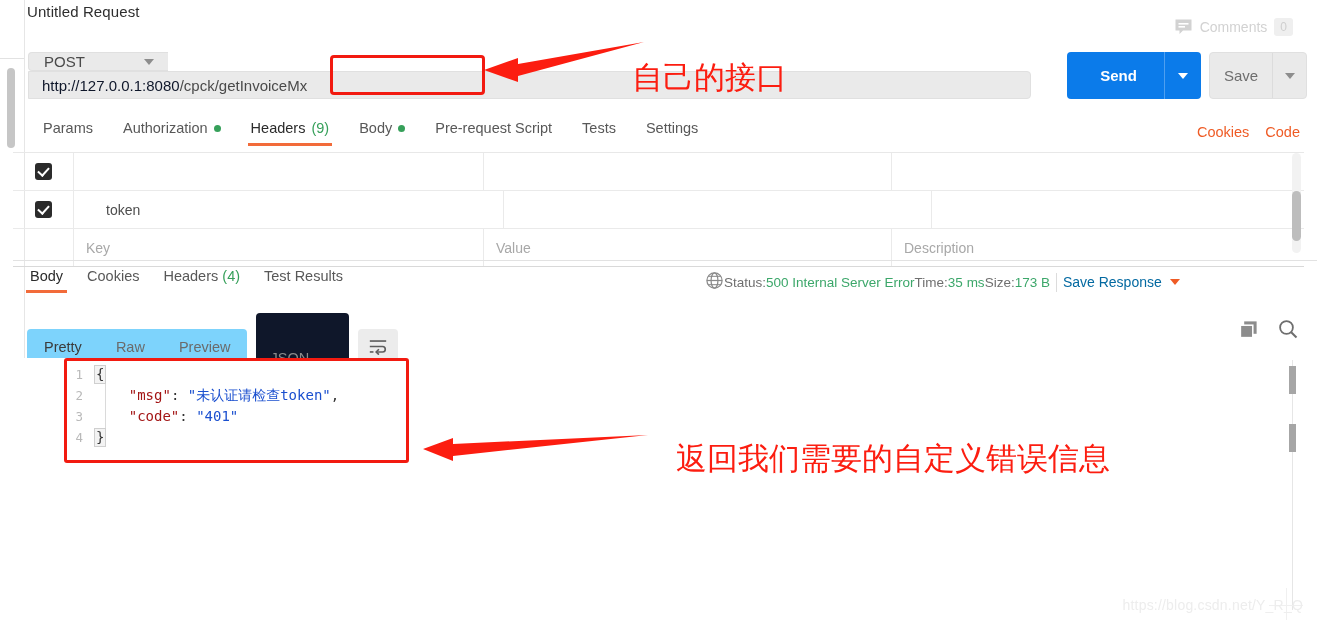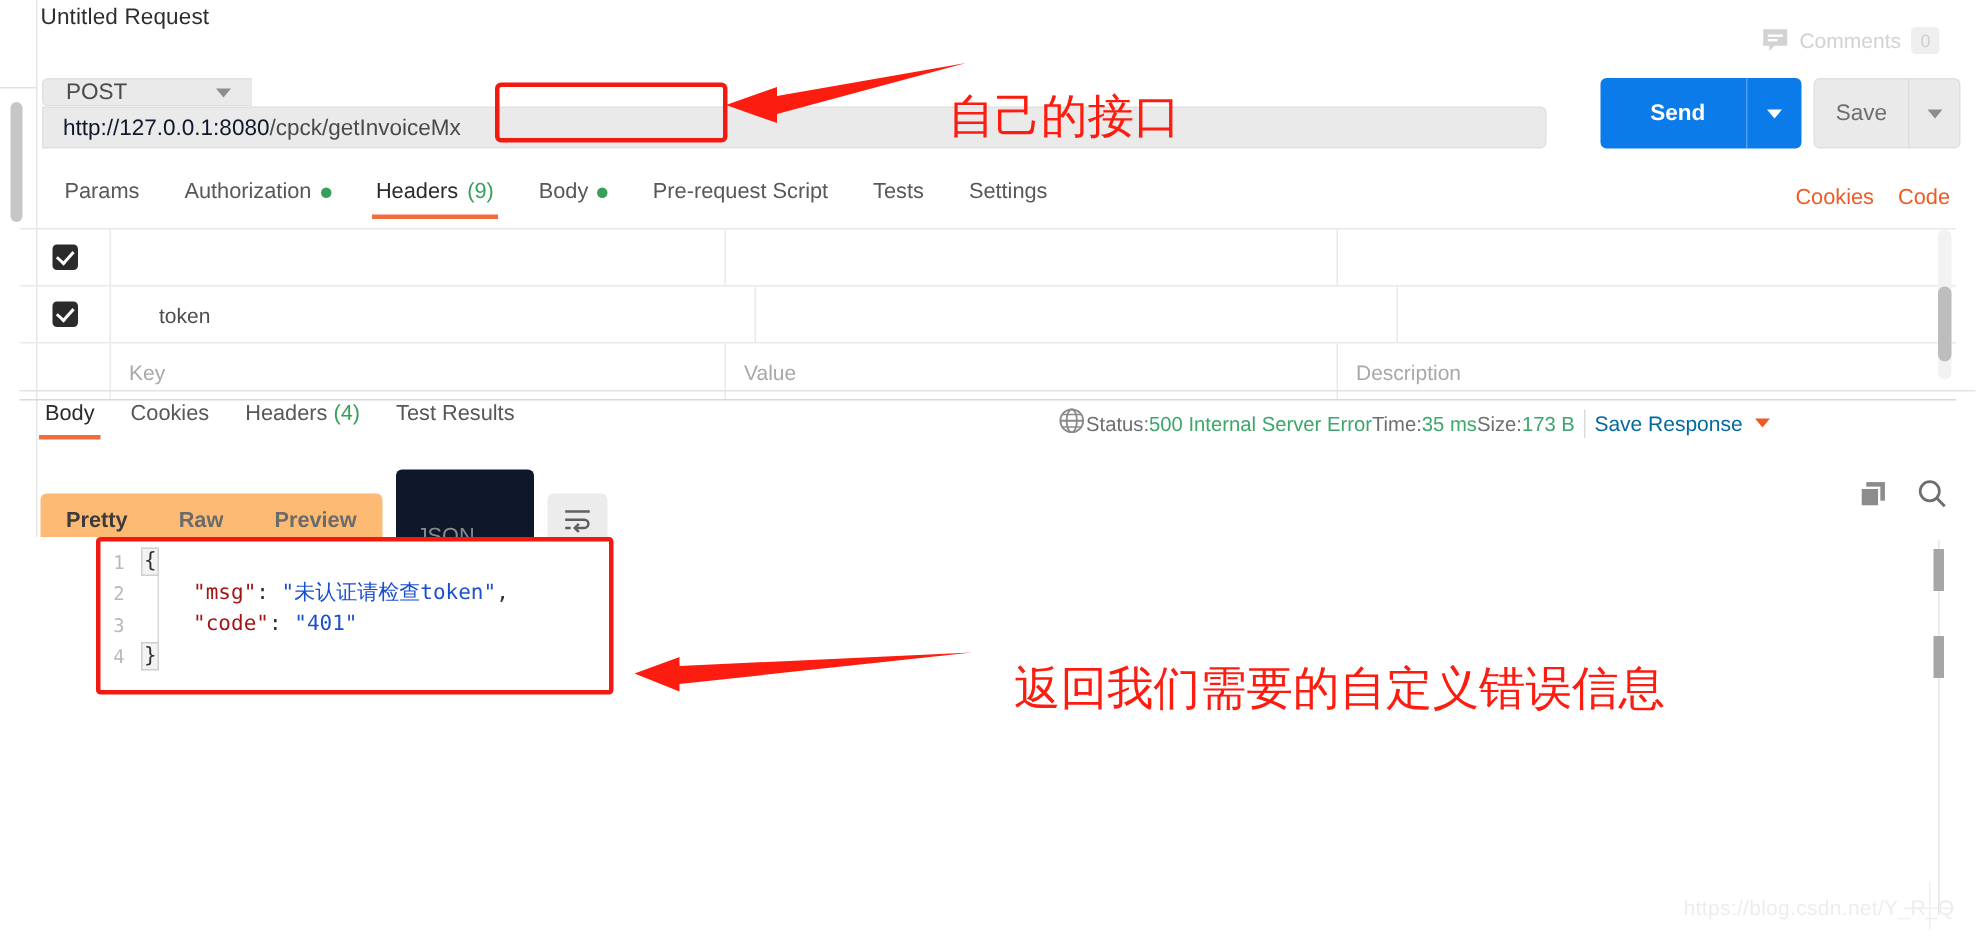--- a/index.html
+++ b/index.html
@@ -362,26 +362,25 @@
 
   
   .fmt-bar {
     position: absolute;
     left: 27px; top: 313px;
     display: flex;
     align-items: center;
     gap: 9px;
   }
   .fmt-group {
-    background: #fdba74;
+    background: #7dd3fc;
     border-radius: 4px;
     height: 37px;
     display: flex;
     align-items: flex-end;
-    font-weight: bold;
   }
   .fmt-item {
     padding: 0 17px;
     font-size: 14.5px;
     color: #6b6b6b;
     line-height: 37px;
   }
   .fmt-item.active { color: #3b3b3b; }
   .fmt-select {
     background: #0f172a;

